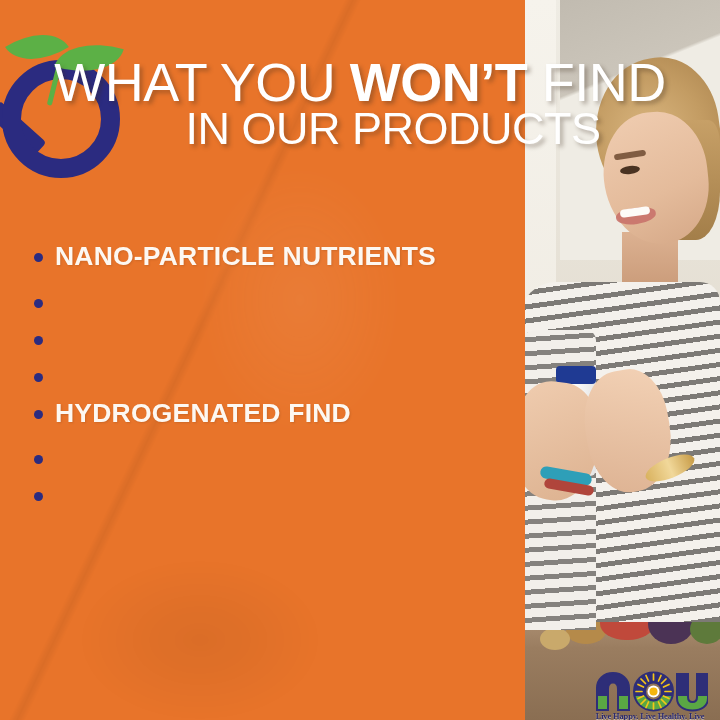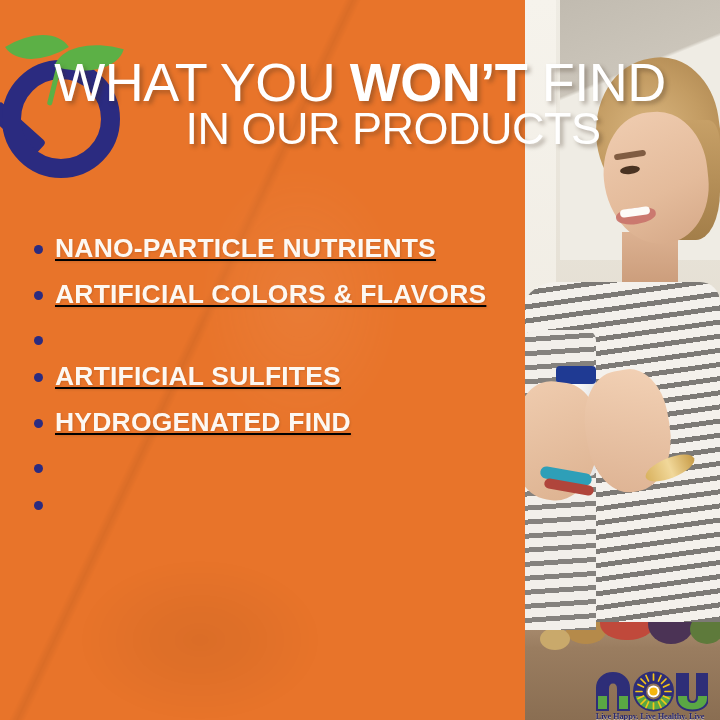--- a/index.html
+++ b/index.html
@@ -95,21 +95,21 @@
   
   .headline{position:absolute;left:0;top:58px;width:700px;text-align:center;
     color:#ffffff;line-height:.92;letter-spacing:-.5px;
     text-shadow:3px 3px 4px rgba(60,40,25,.34);}
   .hl-line{display:block;font-size:54px;font-weight:400;white-space:nowrap;}
   .hl-line.l1{padding-left:20px;}
   .hl-line.l2{padding-left:86px;font-size:45px;}
   .hl-strong{font-weight:700;}
 
   
-  .list{position:absolute;left:34px;top:234px;width:480px;text-decoration:underline;}
+  .list{position:absolute;left:34px;top:242px;width:480px;}
   .item{display:flex;align-items:flex-start;margin-bottom:17px;}
   .dot{flex:0 0 auto;width:9px;height:9px;border-radius:50%;background:#2b2b80;
     margin:11px 12px 0 0;}
   .item-text{color:#fdf8f2;font-size:26.5px;font-weight:700;line-height:1.08;
     letter-spacing:.2px;text-shadow:1px 1px 2px rgba(90,50,20,.18);}
 
   
   .logo{position:absolute;left:592px;top:666px;width:116px;height:62px;font-family:Liberation Serif, serif;}
   .logo-mark{position:relative;width:116px;height:46px;}
   .logo-letters{position:absolute;left:0;top:0;width:116px;height:46px;}
@@ -171,28 +171,26 @@
     <span class="hl-line l2">IN OUR PRODUCTS</span>
   </div>
 
   <div class="list">
     <div class="item">
       <span class="dot"></span>
       <span class="item-text">NANO-PARTICLE NUTRIENTS</span>
     </div>
     <div class="item">
       <span class="dot"></span>
-      <span class="item-text">ARTIFICIAL COLORS &amp; FLAVORS</span>
-    </div>
-    <div class="item">
-      <span class="dot"></span>
-    </div>
-    <div class="item">
-      <span class="dot"></span>
-      <span class="item-text">ARTIFICIAL SULFITES</span>
+    </div>
+    <div class="item">
+      <span class="dot"></span>
+    </div>
+    <div class="item">
+      <span class="dot"></span>
     </div>
     <div class="item">
       <span class="dot"></span>
       <span class="item-text">HYDROGENATED FIND</span>
     </div>
     <div class="item">
       <span class="dot"></span>
     </div>
     <div class="item">
       <span class="dot"></span>

